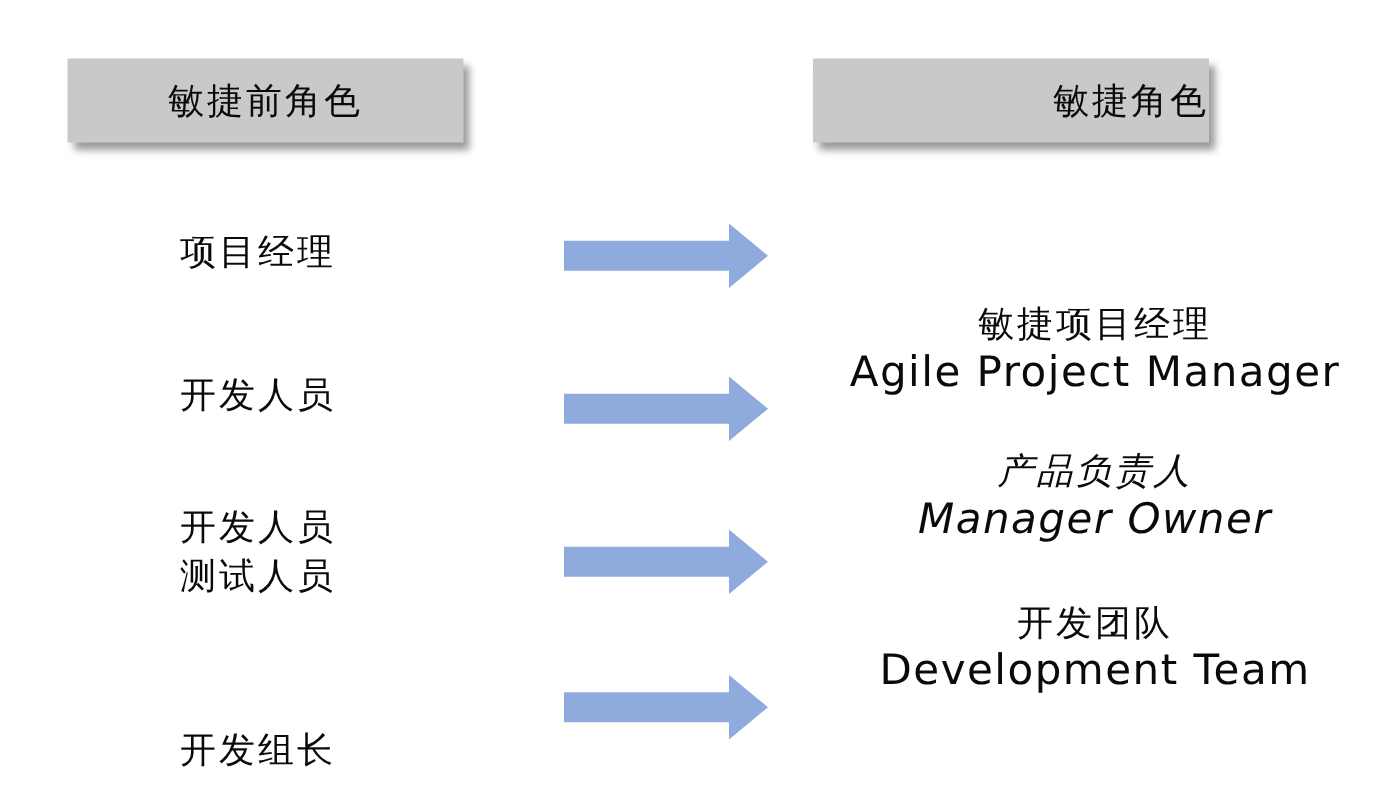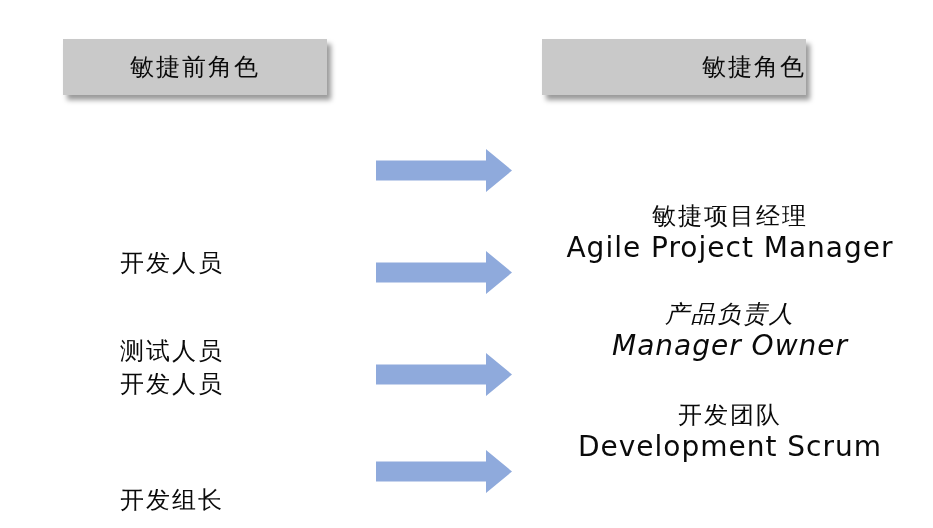--- a/index.html
+++ b/index.html
@@ -17,21 +17,21 @@
     color:var(--text);
     overflow:hidden;
   }
   .header-box{
     position:absolute;top:39px;width:264px;height:56px;
     background:var(--header_bg);
     box-shadow:4px 5px 5px rgba(0,0,0,0.40);
     display:flex;align-items:center;justify-content:center;
     font-size:24px;letter-spacing:2px;
   }
-  .header-left{left:63px;}
+  .header-left{left:45px;}
   .header-right{left:542px;justify-content:flex-end;}
   .left-label{
     position:absolute;left:120px;
     font-size:24px;line-height:33px;letter-spacing:2px;
     white-space:nowrap;
   }
   .ll1{top:152px;}
   .ll2{top:247px;}
   .ll3{top:335px;}
   .ll4{top:457px;margin-top:27px;}
@@ -59,49 +59,52 @@
 
 <div class="canvas">
 
   <div class="header-box header-left">
     <span>敏捷前角色</span>
   </div>
   <div class="header-box header-right">
     <span>敏捷角色</span>
   </div>
 
+  <div class="left-label ll1">
+    <div>项目经理</div>
+  </div>
   <svg class="arrow ar1" viewBox="0 0 136 43" aria-hidden="true">
     <polygon points="0,11.5 110,11.5 110,0 136,21.5 110,43 110,31.5 0,31.5" fill="currentColor"></polygon>
   </svg>
   <div class="right-label rl1">
     <div class="cn">敏捷项目经理</div>
     <div class="en">Agile Project Manager</div>
   </div>
 
   <div class="left-label ll2">
     <div>开发人员</div>
   </div>
   <svg class="arrow ar2" viewBox="0 0 136 43" aria-hidden="true">
     <polygon points="0,11.5 110,11.5 110,0 136,21.5 110,43 110,31.5 0,31.5" fill="currentColor"></polygon>
   </svg>
   <div class="right-label rl2">
     <div class="cn">产品负责人</div>
     <div class="en">Manager Owner</div>
   </div>
 
   <div class="left-label ll3">
+    <div>开发人员</div>
     <div>测试人员</div>
-    <div>开发人员</div>
   </div>
   <svg class="arrow ar3" viewBox="0 0 136 43" aria-hidden="true">
     <polygon points="0,11.5 110,11.5 110,0 136,21.5 110,43 110,31.5 0,31.5" fill="currentColor"></polygon>
   </svg>
   <div class="right-label rl3">
     <div class="cn">开发团队</div>
-    <div class="en">Development Scrum</div>
+    <div class="en">Development Team</div>
   </div>
 
   <div class="left-label ll4">
     <div>开发组长</div>
   </div>
   <svg class="arrow ar4" viewBox="0 0 136 43" aria-hidden="true">
     <polygon points="0,11.5 110,11.5 110,0 136,21.5 110,43 110,31.5 0,31.5" fill="currentColor"></polygon>
   </svg>
 
 </div>

